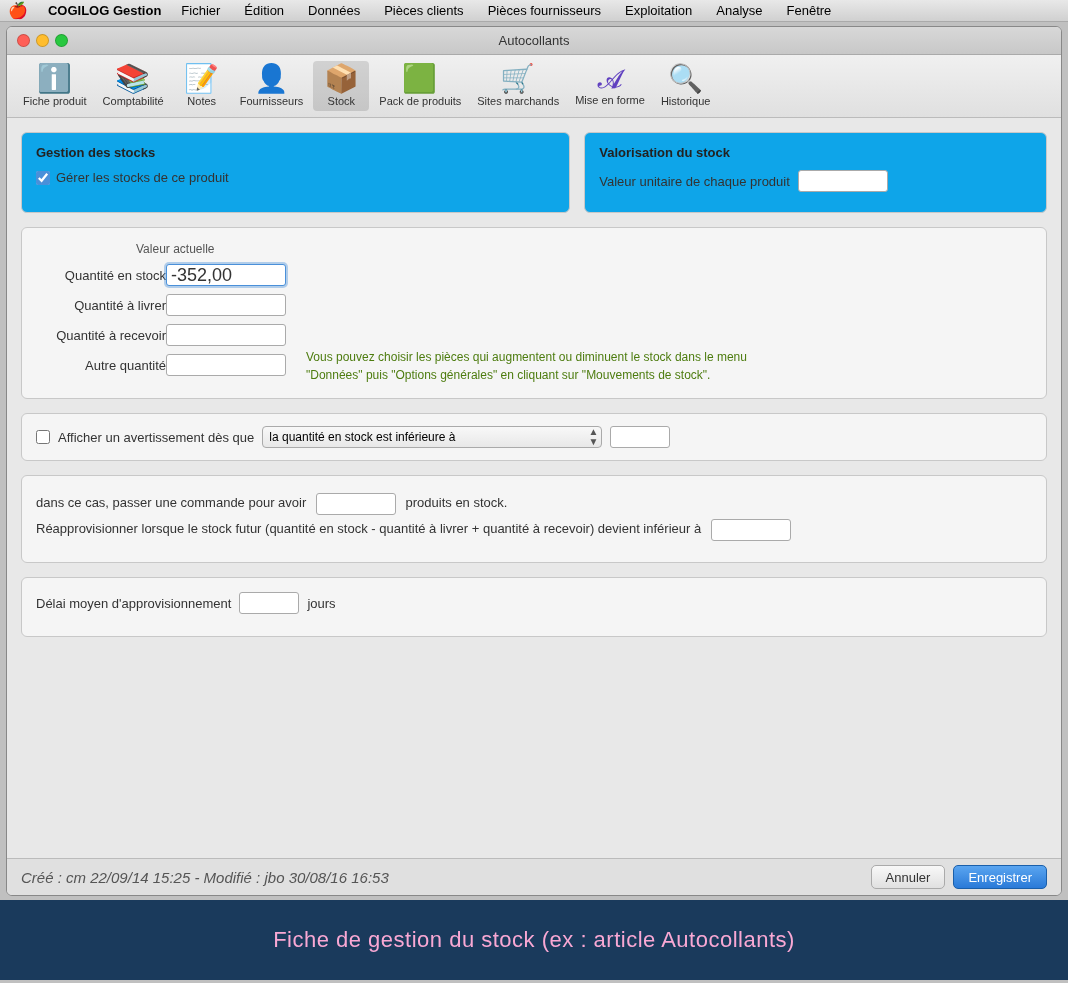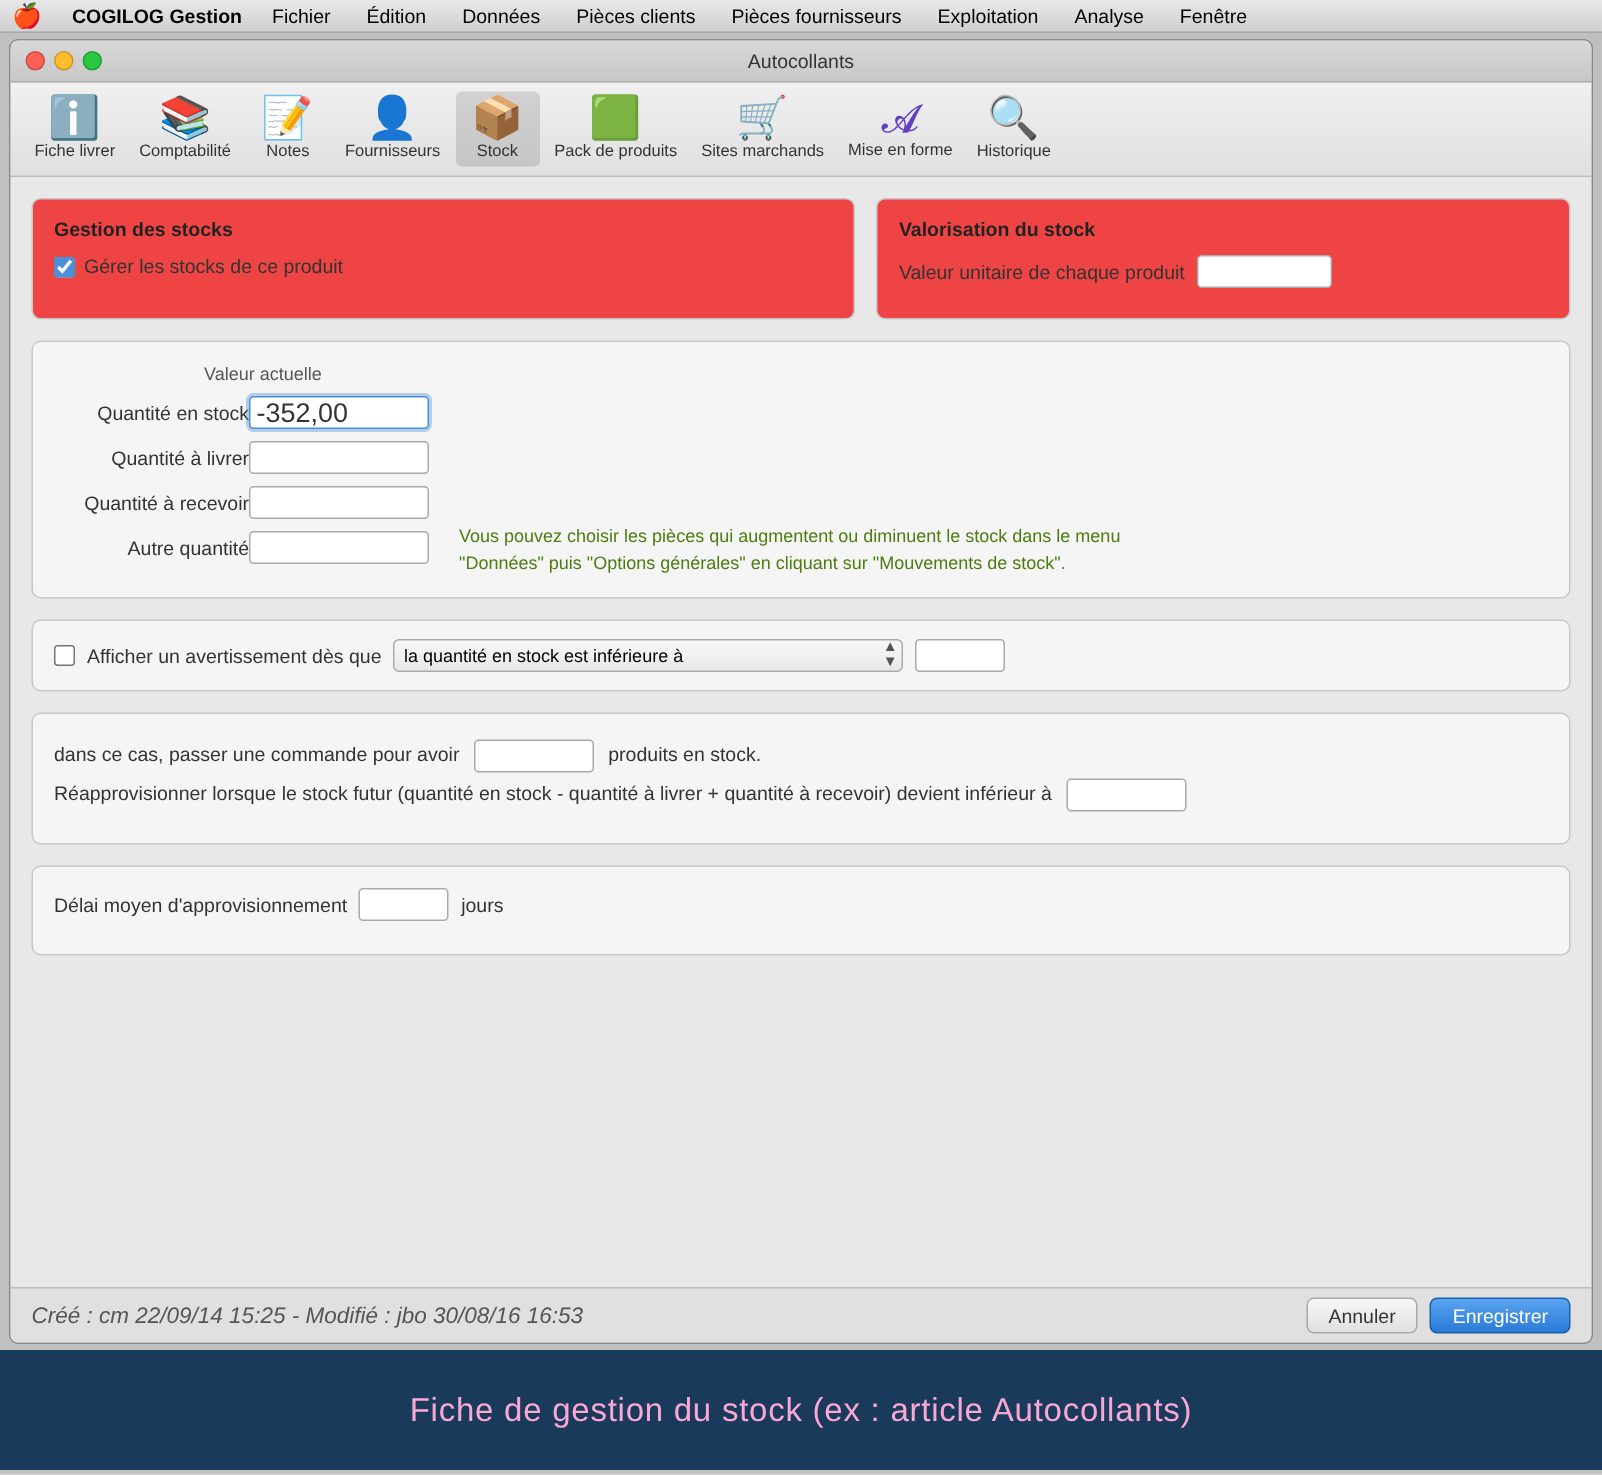--- a/index.html
+++ b/index.html
@@ -120,21 +120,21 @@
       overflow-y: auto;
     }
 
     
     .section-row {
       display: flex;
       gap: 14px;
       margin-bottom: 14px;
     }
     .section-box {
-      background: #ef4444;
+      background: #0ea5e9;
       border: 1px solid #c8c8c8;
       border-radius: 6px;
       padding: 12px 14px;
       flex: 1;
     }
     .section-title {
       font-weight: bold;
       font-size: 13px;
       margin-bottom: 10px;
       color: #222;
@@ -378,21 +378,21 @@
       <div class="titlebar-btn btn-close"></div>
       <div class="titlebar-btn btn-minimize"></div>
       <div class="titlebar-btn btn-maximize"></div>
     </div>
     <span class="titlebar-title">Autocollants</span>
   </div>
 
   <div class="toolbar">
     <div class="toolbar-item">
       <span class="toolbar-icon icon-info">ℹ️</span>
-      <span class="toolbar-label">Fiche livrer</span>
+      <span class="toolbar-label">Fiche produit</span>
     </div>
     <div class="toolbar-item">
       <span class="toolbar-icon">📚</span>
       <span class="toolbar-label">Comptabilité</span>
     </div>
     <div class="toolbar-item">
       <span class="toolbar-icon">📝</span>
       <span class="toolbar-label">Notes</span>
     </div>
     <div class="toolbar-item">

